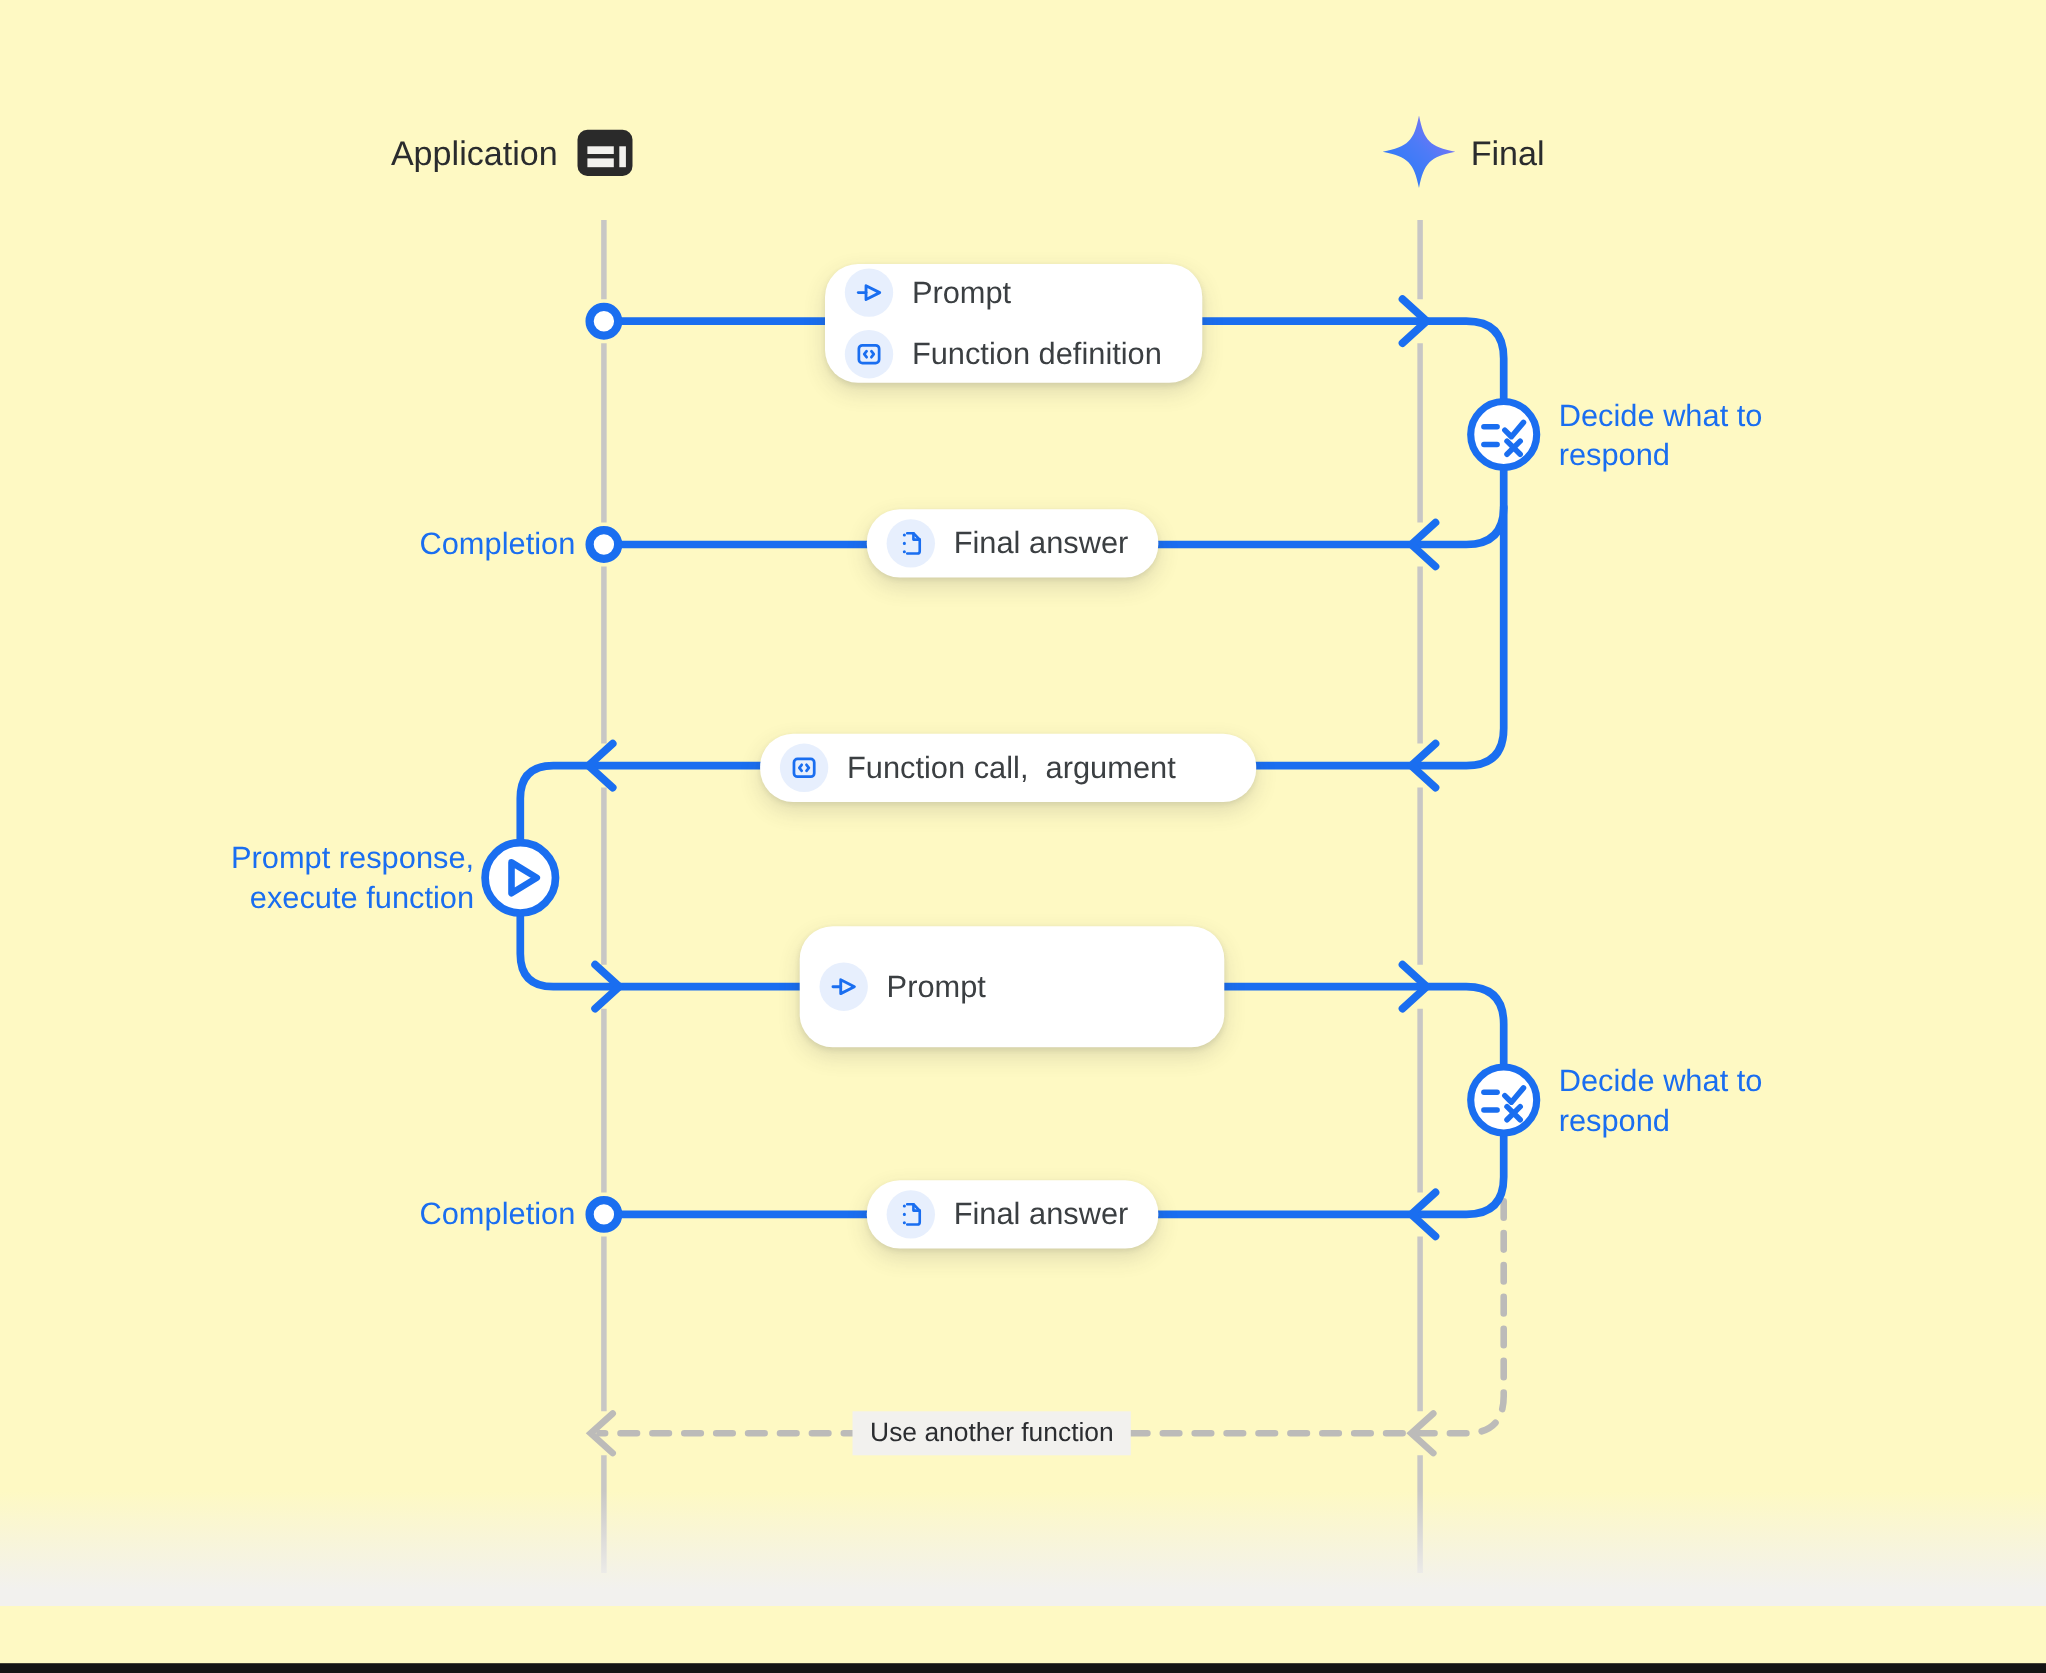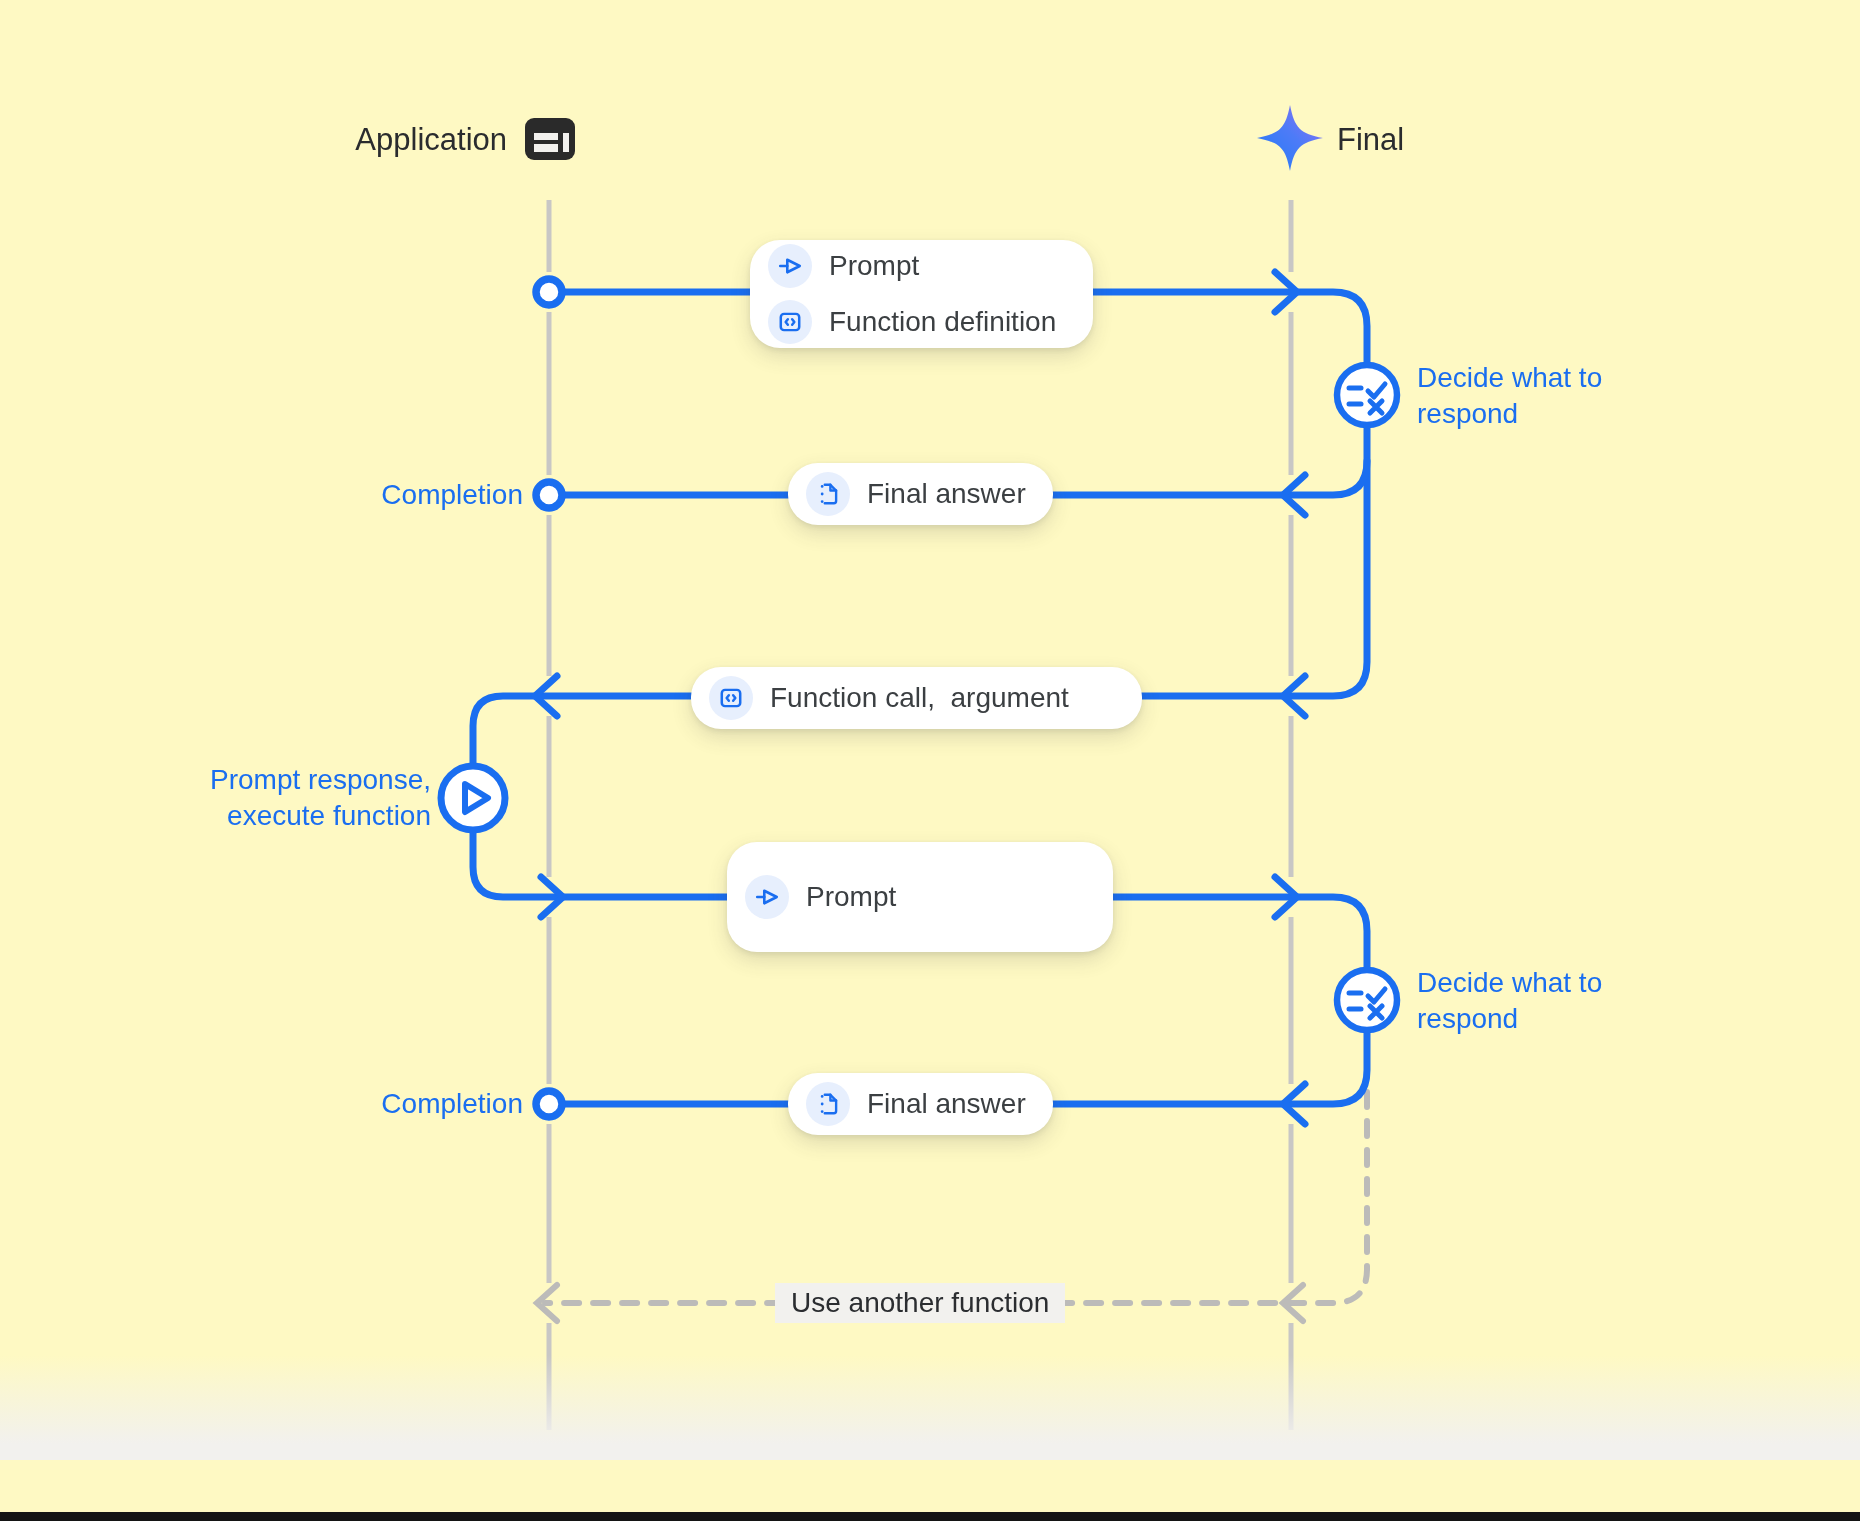--- a/index.html
+++ b/index.html
@@ -20,21 +20,21 @@
   }
   .pill-row{display:flex;align-items:center;gap:17px;}
   .badge{
     width:44px;height:44px;border-radius:50%;background:#e7effd;flex:0 0 44px;
     display:flex;align-items:center;justify-content:center;
   }
   .pill-label{font-size:28px;color:#3b3f42;white-space:pre-wrap;}
   
   .blue-label{color:#1a6ef0;font-size:28px;line-height:36px;font-weight:400;}
   .right-align{text-align:right;}
-  .plain-label{color:#2b2d30;font-size:28px;font-weight:500;background:#f2f1ee;padding:0 16px;white-space:nowrap;}
+  .plain-label{color:#2b2d30;font-size:24px;font-weight:500;background:#f2f1ee;padding:0 16px;white-space:nowrap;}
   .fade-bottom{
     left:0;top:1355px;width:1860px;height:105px;
     background:linear-gradient(to bottom, rgba(242,241,238,0), #f2f1ee 85%);
   }
   .bottom-bar{left:0;top:1512px;width:1860px;height:9px;background:#141414;}
 </style>
 </head>
 <body>
 
 <div class="stage">

